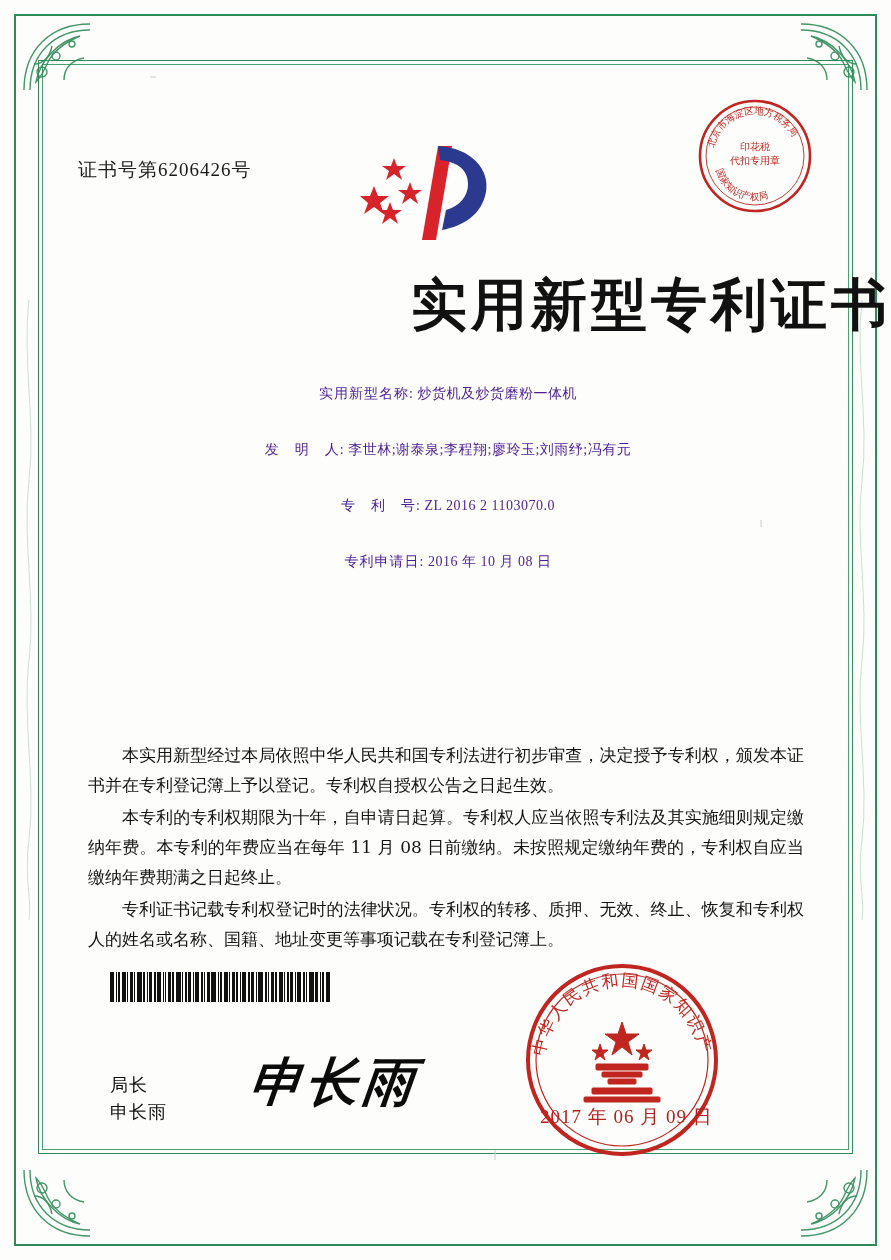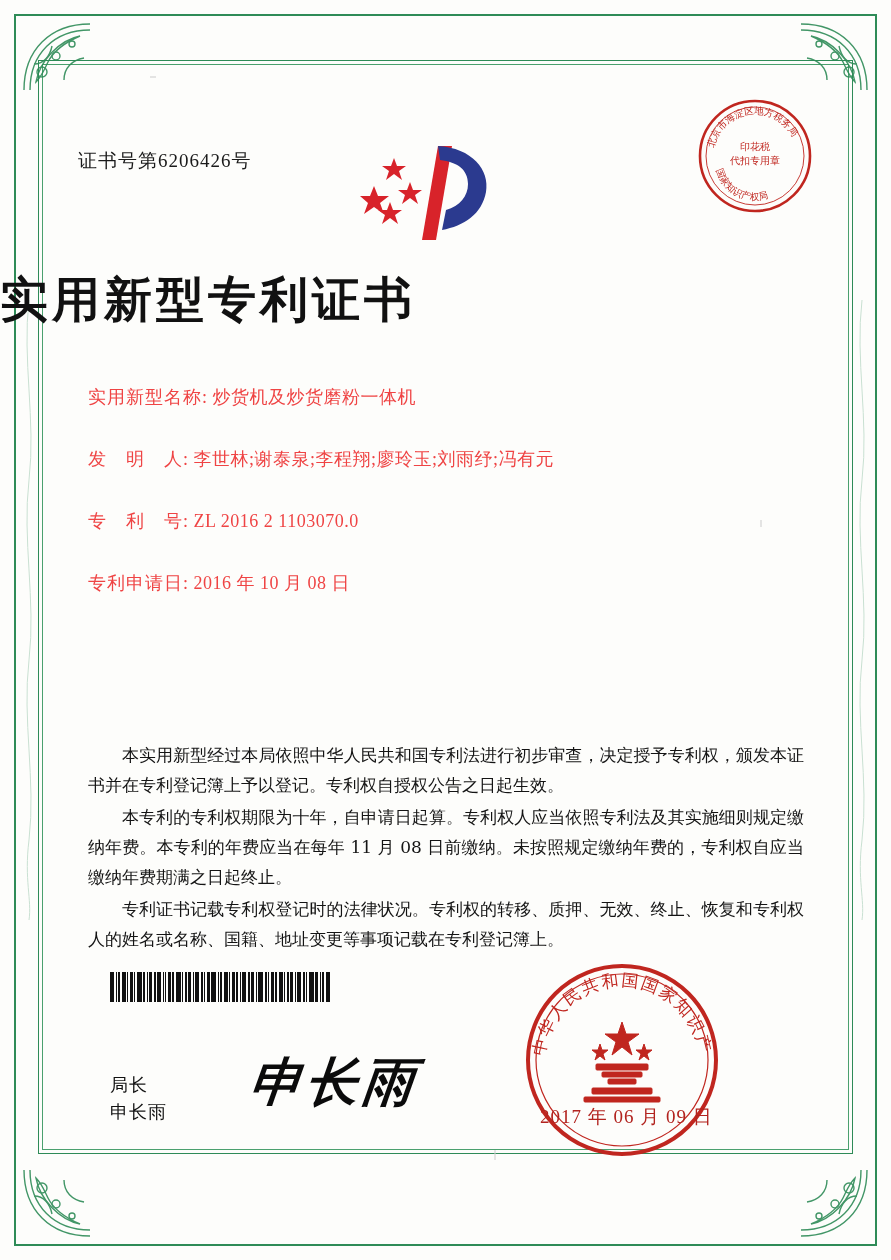--- a/index.html
+++ b/index.html
@@ -66,21 +66,21 @@
     width: 18px; height: 620px;
     opacity: .25;
   }
   .side-orn.l { left: 20px; }
   .side-orn.r { right: 20px; }
   .side-orn svg { width:100%; height:100%; display:block; color:#2e8b57; }
 
   
   .cert-no {
     position: absolute;
-    left: 78px; top: 148px;
+    left: 78px; top: 157px;
     font-size: 19px;
     letter-spacing: 1px;
     color: #1a1a1a;
     white-space: nowrap;
   }
 
   
   .emblem {
     position: absolute;
     left: 360px; top: 130px;
@@ -92,38 +92,39 @@
   .seal-top {
     position: absolute;
     right: 78px; top: 98px;
     width: 116px; height: 116px;
   }
   .seal-top svg { width:100%; height:100%; display:block; }
 
   .title {
     position: absolute;
     left: 0; right: 0; top: 268px;
-    text-align: left;
+    text-align: right;
     font-family: "DejaVu Serif", serif;
-    font-size: 48px;
+    font-size: 56px;
     font-weight: bold;
     letter-spacing: 4px;
     color: #111;
   }
 
   .fields {
     position: absolute;
     left: 88px; top: 385px;
     width: 720px;
   }
   .field-row {
-    font-size: 18px;
-    color: #ef4444;
+    font-size: 14px;
+    color: #4c1d95;
     margin-bottom: 38px;
     white-space: nowrap;
+    text-align: center;
   }
   .field-row .lbl { letter-spacing: 1px; }
   .field-row .val { letter-spacing: .5px; }
 
   .para-block {
     position: absolute;
     left: 88px; top: 740px;
     width: 716px;
     font-family: "DejaVu Serif", serif;
     font-size: 17px;

